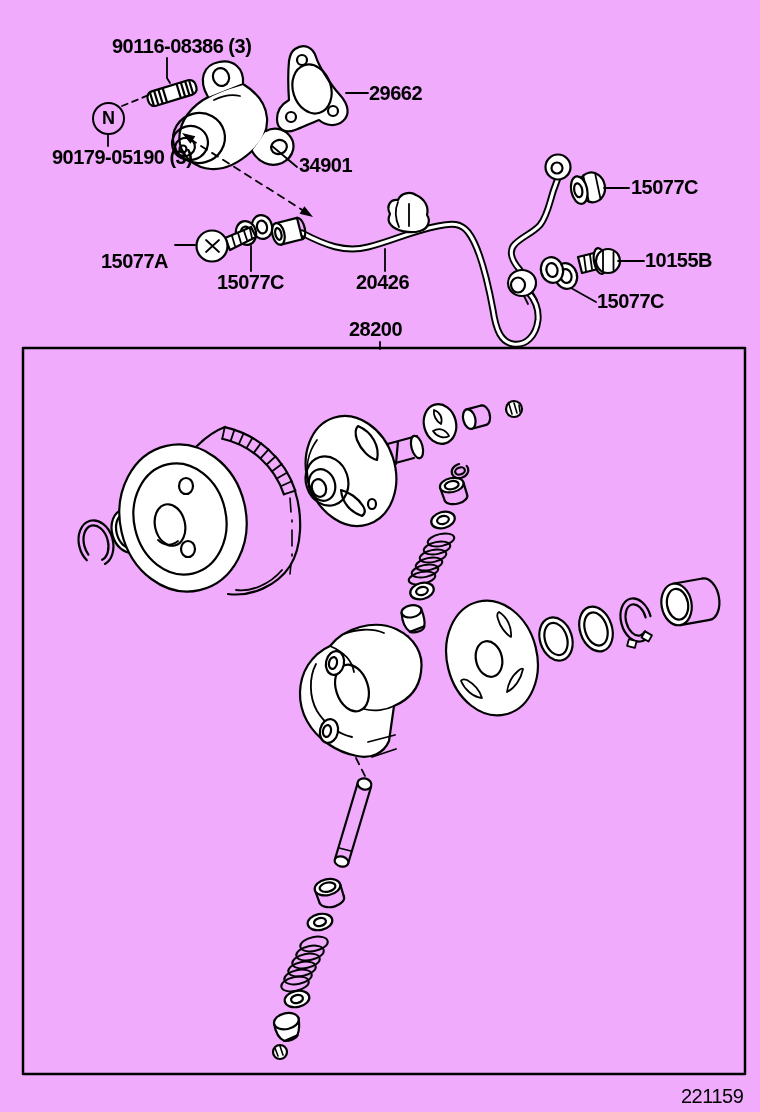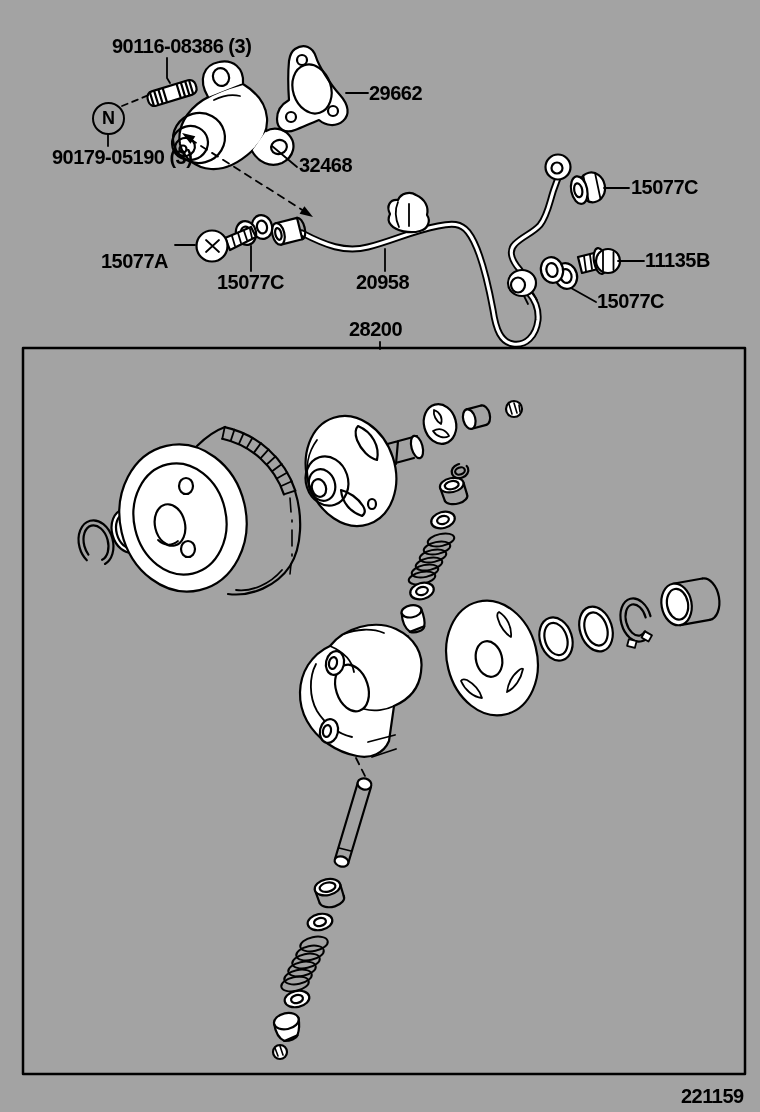--- a/index.html
+++ b/index.html
@@ -1,31 +1,31 @@
 <!DOCTYPE html>
 <html><head>
 <meta charset="utf-8">
 <style>
   html,body{margin:0;padding:0;background:#888;}
   .stage{
-    position:relative;width:760px;height:1112px;background:#a3a3a3;
+    position:relative;width:760px;height:1112px;background:#f0abfc;
     font-family:"Liberation Sans",sans-serif;overflow:hidden;margin:0 auto;
   }
   .stage svg{position:absolute;left:0;top:0;}
   .lbl{
     position:absolute;font-weight:bold;font-size:20px;line-height:20px;
     letter-spacing:-0.5px;color:#000;white-space:nowrap;
   }
   .n-symbol{
     position:absolute;left:92px;top:102px;width:29px;height:29px;
     border:2.5px solid #000;border-radius:50%;
     display:flex;align-items:center;justify-content:center;
     font-weight:bold;font-size:18px;color:#000;
   }
-  .figcode{position:absolute;font-weight:bold;font-size:20px;letter-spacing:-0.5px;color:#000;}
+  .figcode{position:absolute;font-weight:normal;font-size:20px;letter-spacing:-0.5px;color:#000;}
 </style>
 </head>
 <body>
 
 <div class="stage">
 
 <svg width="760" height="1112" viewBox="0 0 760 1112" fill="none" stroke="#000" stroke-width="2.2" stroke-linecap="round" stroke-linejoin="round">
 
   <g transform="rotate(-17 172 93)">
     <rect x="147" y="85.5" width="50" height="15" rx="6" fill="#fff"></rect>
@@ -336,23 +336,23 @@
     <path d="M275 1048 L278 1056 M280 1046 L283 1055" stroke-width="1.6"></path>
   </g>
 </svg>
 
 <div class="lbl" style="left:112px;top:36px">90116-08386 (3)</div>
 <div class="n-symbol">
       <span>N</span>
     </div>
 <div class="lbl" style="left:52px;top:147px">90179-05190 (3)</div>
 <div class="lbl" style="left:369px;top:83px">29662</div>
-<div class="lbl" style="left:299px;top:155px">32468</div>
+<div class="lbl" style="left:299px;top:155px">34901</div>
 <div class="lbl" style="left:631px;top:177px">15077C</div>
 <div class="lbl" style="left:101px;top:251px">15077A</div>
 <div class="lbl" style="left:217px;top:272px">15077C</div>
-<div class="lbl" style="left:356px;top:272px">20958</div>
-<div class="lbl" style="left:645px;top:250px">11135B</div>
+<div class="lbl" style="left:356px;top:272px">20426</div>
+<div class="lbl" style="left:645px;top:250px">10155B</div>
 <div class="lbl" style="left:597px;top:291px">15077C</div>
 <div class="lbl" style="left:349px;top:319px">28200</div>
 <div class="figcode" style="left:681px;top:1085px;position:absolute">221159</div>
 
 </div>
 
 </body></html>

